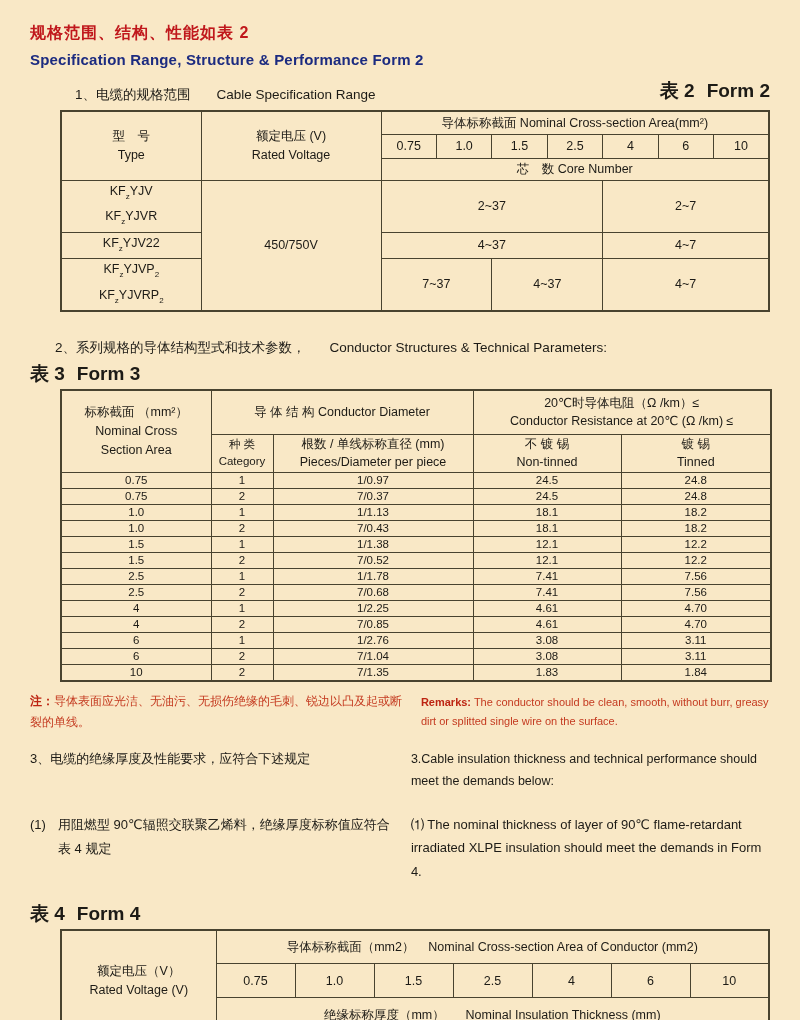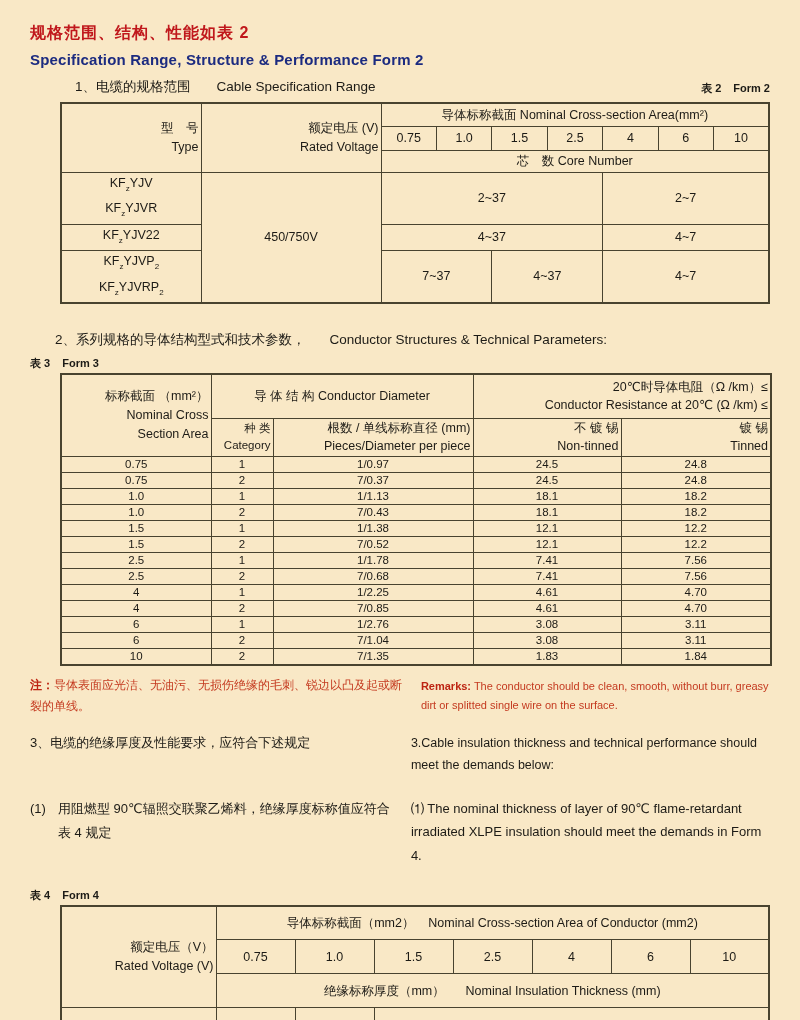--- a/index.html
+++ b/index.html
@@ -12,42 +12,42 @@
   }
   .page{position:relative;width:800px;height:1020px;overflow:hidden;}
 
   .hdr{padding:23px 30px 0 30px;}
   .title-zh{font-size:16px;font-weight:bold;color:#c0181c;letter-spacing:1px;}
   .title-en{font-size:15px;font-weight:bold;color:#1c2b80;margin-top:7px;letter-spacing:.2px;}
 
   .sec1row{display:flex;justify-content:space-between;align-items:flex-end;margin:10px 30px 0 75px;}
   .sec-heading{font-size:13.5px;}
   .sec-heading .en{margin-left:26px;}
-  .form-label{font-size:11px;font-weight:bold;white-space:nowrap;}
+  .form-label{font-size:19px;font-weight:bold;white-space:nowrap;}
   .form-label .fl-en{margin-left:12px;}
 
   table.t{border-collapse:collapse;table-layout:fixed;width:710px;margin-left:60px;background:transparent;}
   table.t{border:2px solid #49432f;}
   table.t td{border:1px solid #49432f;text-align:center;vertical-align:middle;padding:0 2px;font-size:12.5px;line-height:1.45;}
 
   .t2{margin-top:6px;}
   .t2 tr.rA{height:23px;} .t2 tr.rB{height:24px;} .t2 tr.rC{height:22px;}
   .t2 tr.rD1{height:44px;} .t2 tr.rD2{height:23px;} .t2 tr.rD3{height:45px;}
   .t2 td.type-cell{line-height:21px;}
   sub{font-size:8px;}
 
   .sec2head{margin:27px 30px 0 55px;font-size:13.5px;}
   .sec2head .en{margin-left:24px;}
   .form-label-row{margin:4px 30px 2px 30px;text-align:left;}
 
   .t3 tr.h1{height:44px;} .t3 tr.h2{height:37px;}
   .t3 td.small, .t3 tbody.data td{font-size:11.5px;}
   .t3 tbody.data tr{height:16px;}
   .t3 tbody.data td{line-height:15px;padding:0;}
-  .hdr-lines div{line-height:1.5;text-align:right;}
+  .hdr-lines div{line-height:1.5;}
 
   .notes-row{display:flex;margin:9px 30px 0 30px;}
   .note-zh{width:378px;font-size:12px;line-height:1.75;color:#c43a20;}
   .note-zh b{color:#bd2412;}
   .note-en{width:352px;margin-left:16px;font-size:11px;line-height:1.7;color:#c43a20;padding-top:2px;}
   .note-en b{color:#bd2412;}
 
   .sec3row{display:flex;margin:16px 30px 0 30px;}
   .sec3-zh{width:378px;font-size:13px;line-height:1.6;}
   .sec3-en{width:368px;margin-left:12px;font-size:12.5px;line-height:1.75;}

